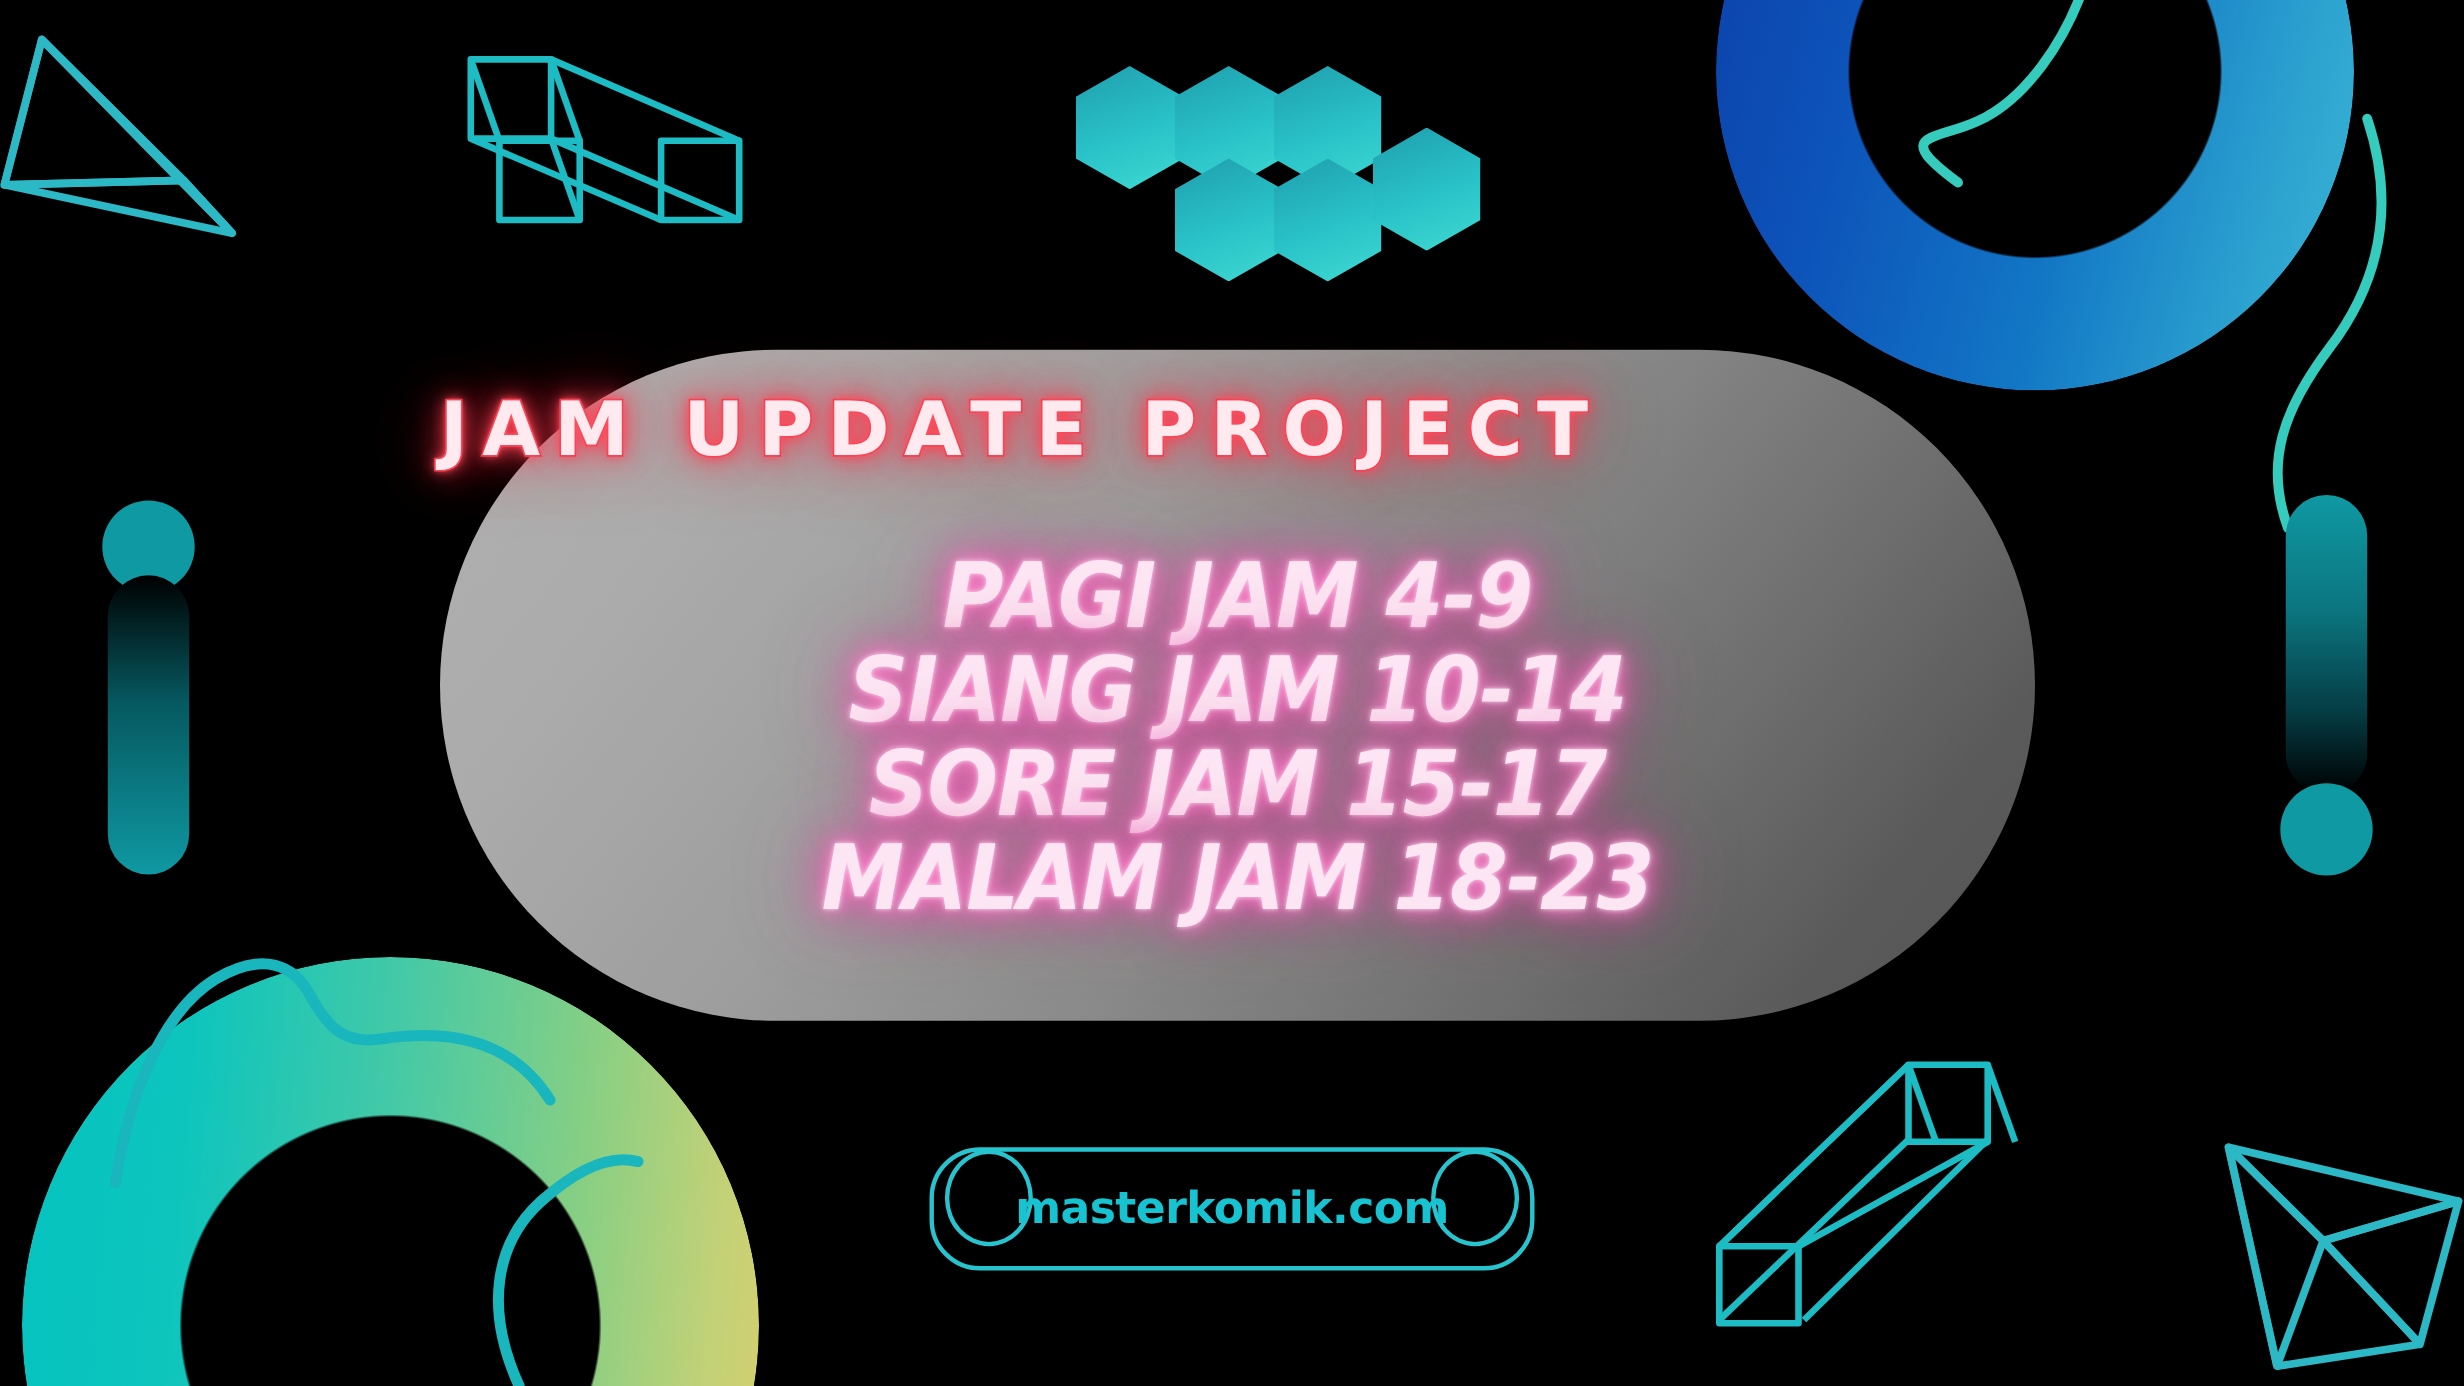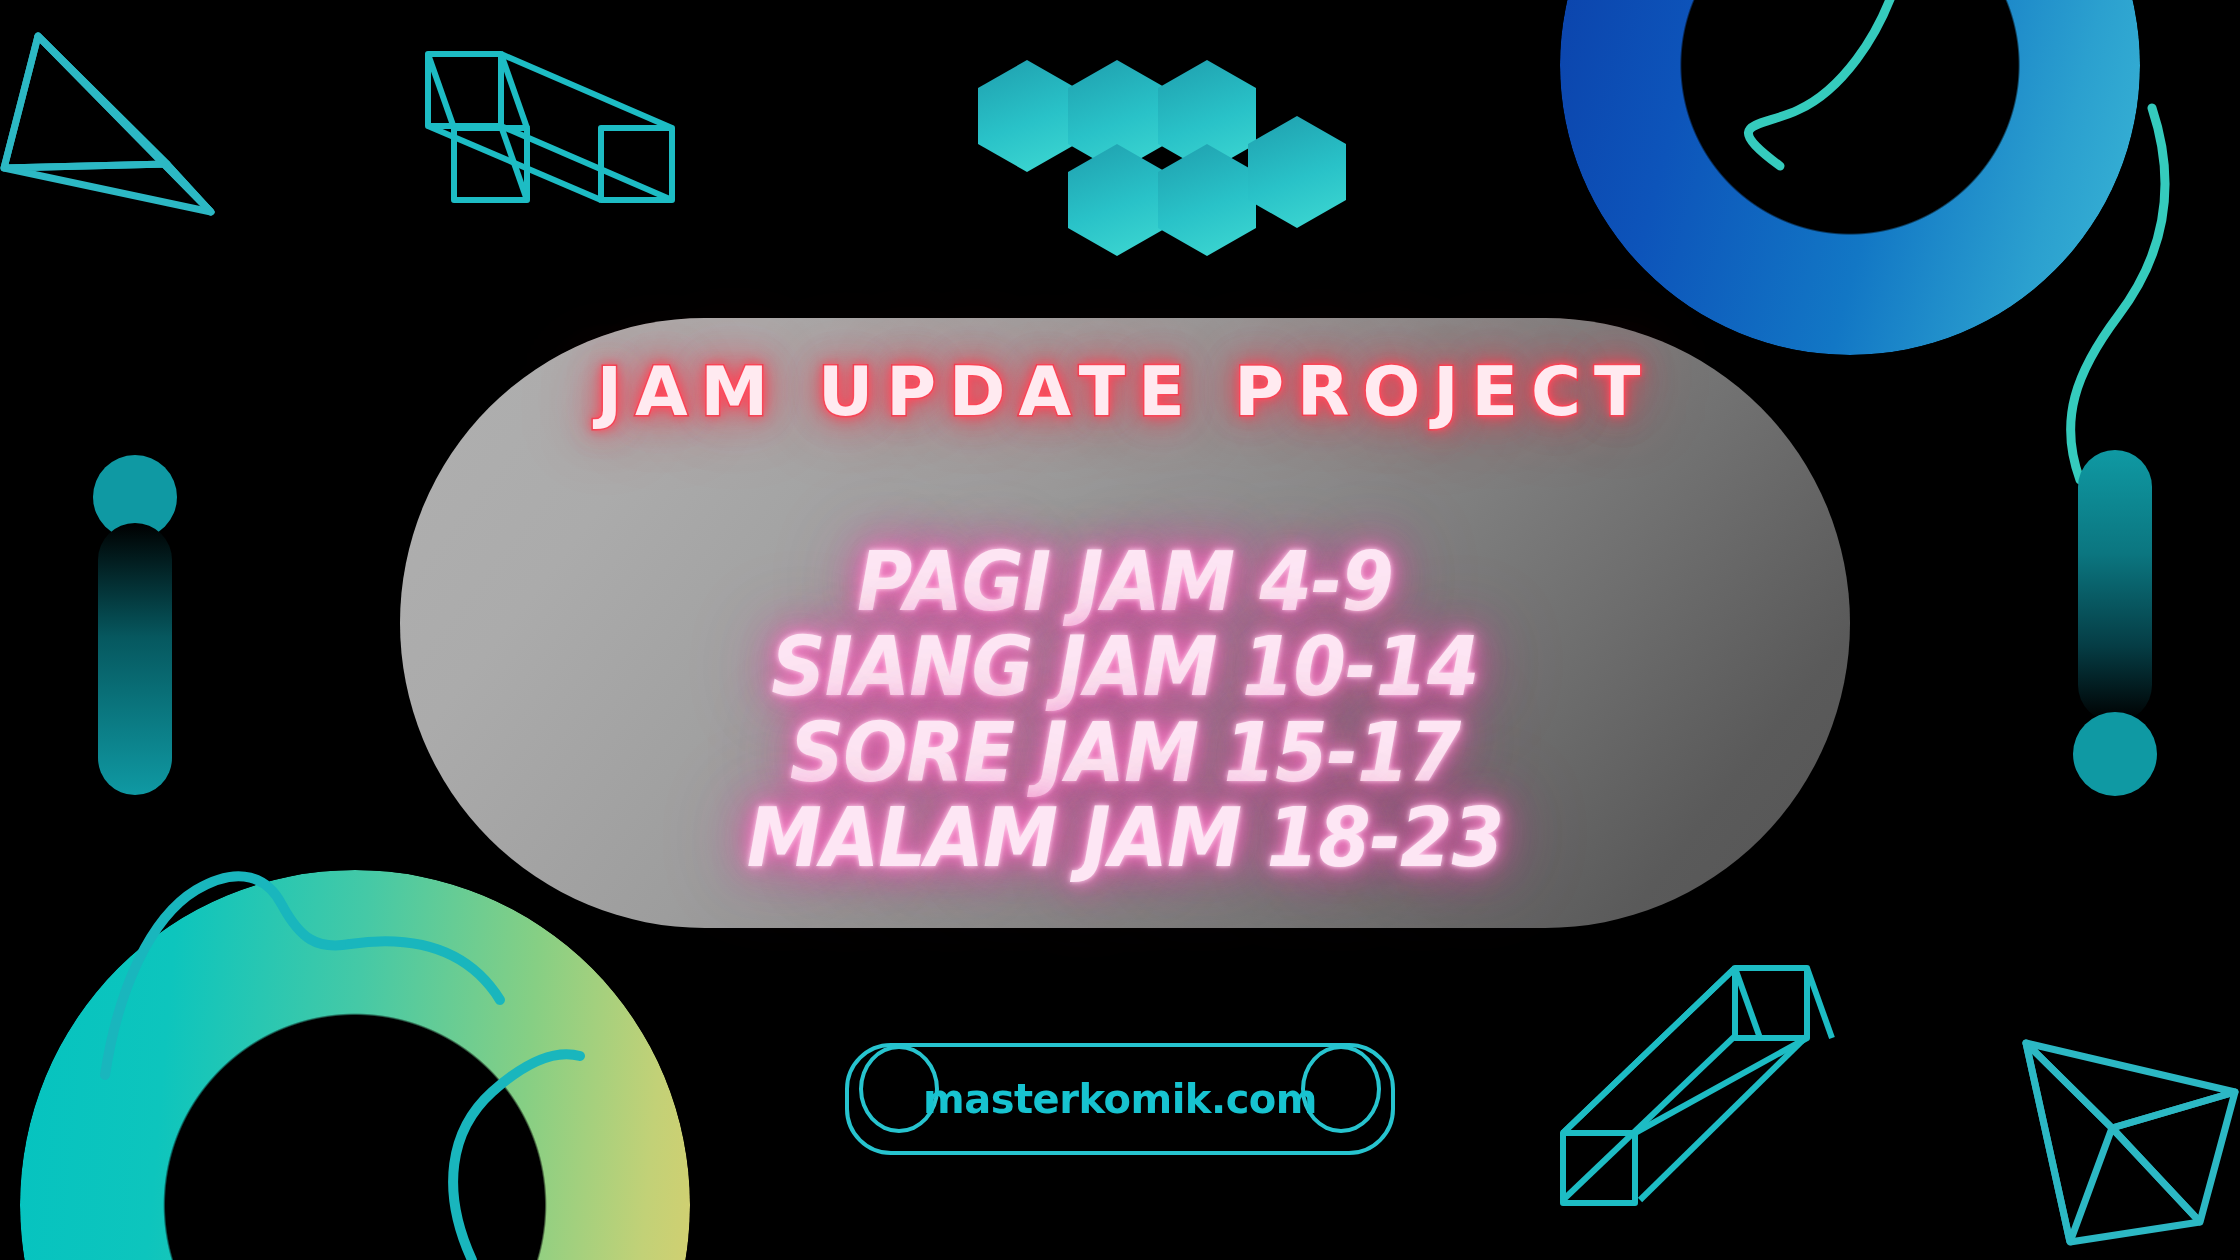--- a/index.html
+++ b/index.html
@@ -45,21 +45,20 @@
         #5a5a5a 88%,
         #545454 100%);
   }
 
   
   .title-wrap {
     position: absolute;
     left: 400px;
     top: 352px;
     width: 1450px;
-    text-align: center;
   }
   .neon-title {
     display: inline-block;
     font-family: "DejaVu Sans", sans-serif;
     font-size: 68px;
     font-weight: 700;
     letter-spacing: 13px;
     color: #ffeaf0;
     -webkit-text-stroke: 3px #e8414f;
     paint-order: stroke fill;
@@ -72,21 +71,20 @@
     white-space: nowrap;
   }
 
   
   .schedule {
     position: absolute;
     left: 400px;
     top: 500px;
     width: 1450px;
     text-align: center;
-    margin-top: 39px;
   }
   .sched-line {
     font-family: "DejaVu Sans", sans-serif;
     font-weight: 700;
     font-style: italic;
     font-size: 82px;
     line-height: 1.04;
     letter-spacing: -1px;
     color: #fde6f4;
     transform: scaleX(0.92);

